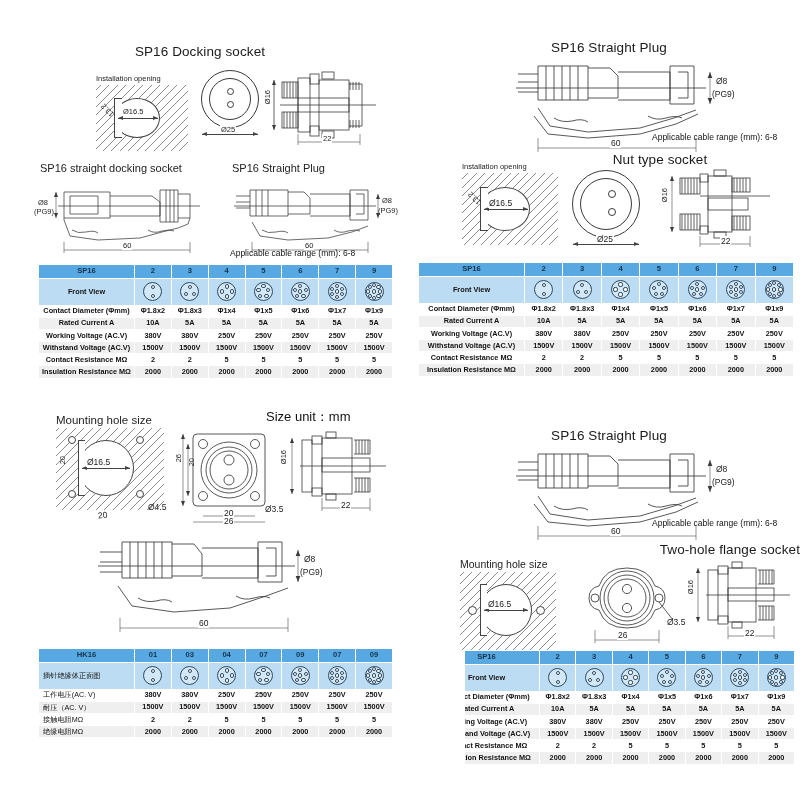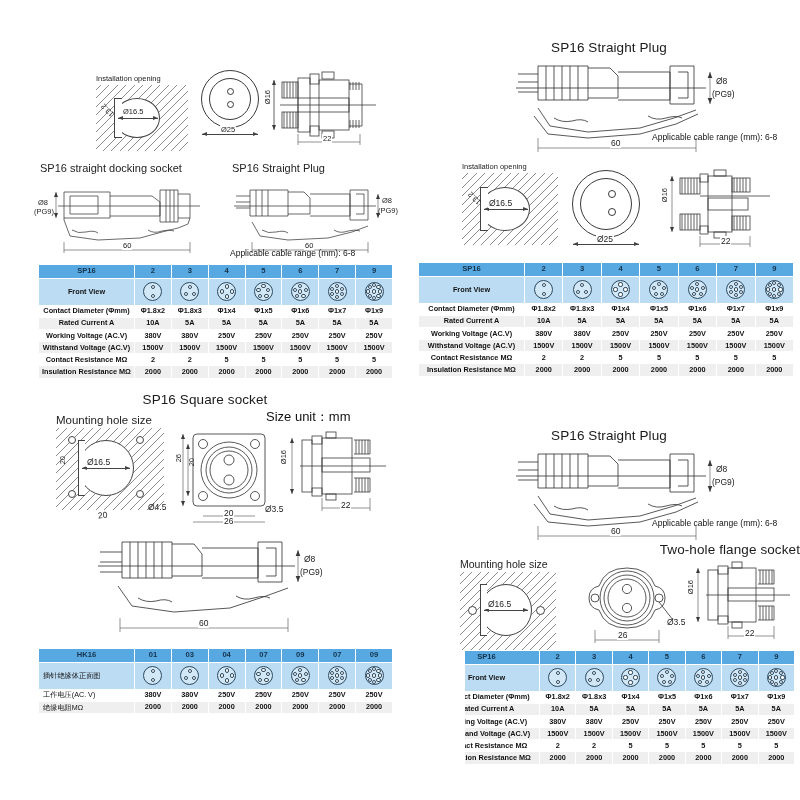--- a/index.html
+++ b/index.html
@@ -143,20 +143,23 @@
   table.spec.cn thead th { font-size: 7.6px; }
 
   
   .clipbox { overflow: hidden; }
 </style>
 </head>
 <body>
 
 <div id="page">
 
+  <div class="panel" style="left:0;top:44px;width:400px;">
+    <div class="sect-title">SP16 Docking socket</div>
+  </div>
 
   <div class="panel" style="left:96px;top:74px;">
     <div class="tiny" style="margin-bottom:2px;">Installation opening</div>
     <div class="hatch" style="width:92px;height:66px;">
       <div class="hole" style="left:18px;top:13px;width:46px;height:40px;border-radius:50%;"></div>
       <div class="hole" style="left:18px;top:13px;width:8px;height:40px;border-radius:0;border-right:none;background:#fff;"></div>
       <div class="dimarrow" style="left:22px;top:33px;width:40px;"></div>
       <div class="tiny" style="position:absolute;left:26px;top:22px;background:#fff;padding:0 1px;">Ø16.5</div>
       <div class="vtext" style="position:absolute;left:7px;top:18px;transform:rotate(135deg);">13.2</div>
     </div>
@@ -471,20 +474,23 @@
       </g>
     </svg>
     <div class="tiny9" style="position:absolute;left:206px;top:18px;">Ø8</div>
     <div class="tiny9" style="position:absolute;left:202px;top:31px;">(PG9)</div>
     <div class="tiny9" style="position:absolute;left:100px;top:80px;background:#fff;padding:0 1px;">60</div>
   </div>
   <div class="panel" style="left:652px;top:132px;">
     <div class="note">Applicable cable range (mm): 6-8</div>
   </div>
 
+  <div class="panel" style="left:420px;top:152px;width:380px;">
+    <div class="sect-title" style="margin-left:100px;">Nut type socket</div>
+  </div>
   <div class="panel" style="left:462px;top:162px;">
     <div class="tiny" style="margin-bottom:2px;">Installation opening</div>
     <div class="hatch" style="width:96px;height:72px;">
       <div class="hole" style="left:18px;top:14px;width:50px;height:44px;border-radius:50%;"></div>
       <div class="hole" style="left:18px;top:14px;width:8px;height:44px;border-radius:0;border-right:none;"></div>
       <div class="dimarrow" style="left:22px;top:36px;width:44px;"></div>
       <div class="tiny9" style="position:absolute;left:26px;top:25px;background:#fff;padding:0 1px;">Ø16.5</div>
       <div class="vtext" style="position:absolute;left:8px;top:18px;transform:rotate(135deg);">13.2</div>
     </div>
   </div>
@@ -687,23 +693,20 @@
             <td>2000</td>
             <td>2000</td>
             <td>2000</td>
             <td>2000</td>
             <td>2000</td>
           </tr>
         </tbody>
     </table>
   </div>
 
-  <div class="panel" style="left:0;top:392px;width:400px;">
-    <div class="sect-title" style="margin-left:10px;">SP16 Square socket</div>
-  </div>
   <div class="panel" style="left:266px;top:408px;">
     <div style="font-size:13px;white-space:nowrap;">Size unit：mm</div>
   </div>
 
   <div class="panel" style="left:56px;top:414px;">
     <div class="sub-title" style="font-size:11.5px;">Mounting hole size</div>
     <div class="hatch" style="width:108px;height:82px;margin-top:2px;">
       <div class="hole" style="left:22px;top:12px;width:56px;height:56px;border-radius:50%;"></div>
       <div class="hole" style="left:22px;top:12px;width:7px;height:56px;border-radius:0;border-right:none;"></div>
       <div class="hole" style="left:12px;top:8px;width:8px;height:8px;border-radius:50%;"></div>
@@ -917,20 +920,40 @@
           </tr>
           <tr class="alt0">
             <td class="rowlabel">工作电压(AC. V)</td>
             <td>380V</td>
             <td>380V</td>
             <td>250V</td>
             <td>250V</td>
             <td>250V</td>
             <td>250V</td>
             <td>250V</td>
+          </tr>
+          <tr class="alt1">
+            <td class="rowlabel">耐压（AC. V）</td>
+            <td>1500V</td>
+            <td>1500V</td>
+            <td>1500V</td>
+            <td>1500V</td>
+            <td>1500V</td>
+            <td>1500V</td>
+            <td>1500V</td>
+          </tr>
+          <tr class="alt0">
+            <td class="rowlabel">接触电阻MΩ</td>
+            <td>2</td>
+            <td>2</td>
+            <td>5</td>
+            <td>5</td>
+            <td>5</td>
+            <td>5</td>
+            <td>5</td>
           </tr>
           <tr class="alt1">
             <td class="rowlabel">绝缘电阻MΩ</td>
             <td>2000</td>
             <td>2000</td>
             <td>2000</td>
             <td>2000</td>
             <td>2000</td>
             <td>2000</td>
             <td>2000</td>

